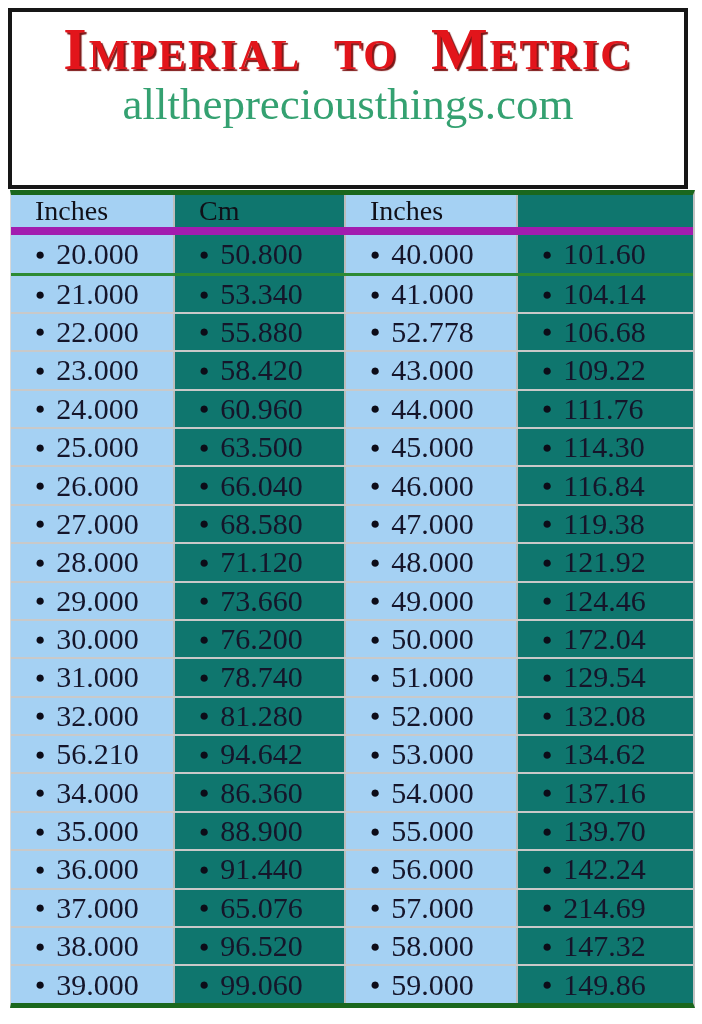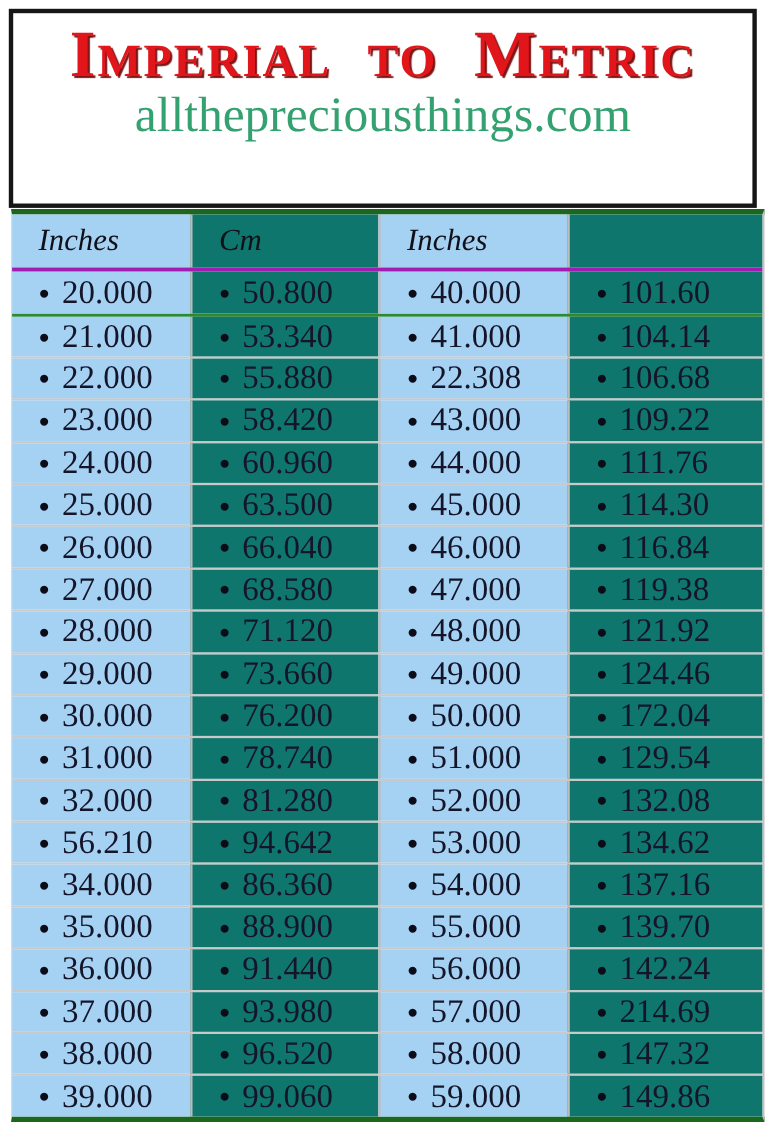--- a/index.html
+++ b/index.html
@@ -76,23 +76,22 @@
   }
   .cell:nth-child(1) { width: 162px; }
   .cell:nth-child(2) { width: 171px; }
   .cell:nth-child(3) { width: 172px; }
   .cell:nth-child(4) { width: 177px; }
   .cell + .cell { border-left: 2px solid #bcbcbc; }
   .col-blue  { background: var(--blue); }
   .col-white { background: #0f766e; }
 
   .header-row {
-    height: 52px;
-    border-bottom: 4px solid #a21caf;
-    font-style: italic;
+    height: 40px;
+    border-bottom: 8px solid #a21caf;
   }
   .header-row .cell { font-size: 28px; color: #101018; }
 
   .data-row { height: 38.4px; }
   #table-body .data-row:nth-child(2) { border-top: 3px solid var(--mid-green); }
   #table-body .data-row:nth-child(n+3) { border-top: 2px solid var(--gray-line); }
 
   .bullet {
     font-size: 17px;
     margin-right: 11px;
@@ -160,21 +159,21 @@
     <div class="cell col-blue">
       <span class="bullet">●</span>
             <span class="val">22.000</span>
     </div>
     <div class="cell col-white">
       <span class="bullet">●</span>
             <span class="val">55.880</span>
     </div>
     <div class="cell col-blue">
       <span class="bullet">●</span>
-            <span class="val">22.308</span>
+            <span class="val">52.778</span>
     </div>
     <div class="cell col-white">
       <span class="bullet">●</span>
             <span class="val">106.68</span>
     </div>
   </div>
 
   <div class="row data-row">
     <div class="cell col-blue">
       <span class="bullet">●</span>
@@ -441,21 +440,21 @@
     </div>
   </div>
 
   <div class="row data-row">
     <div class="cell col-blue">
       <span class="bullet">●</span>
             <span class="val">37.000</span>
     </div>
     <div class="cell col-white">
       <span class="bullet">●</span>
-            <span class="val">93.980</span>
+            <span class="val">65.076</span>
     </div>
     <div class="cell col-blue">
       <span class="bullet">●</span>
             <span class="val">57.000</span>
     </div>
     <div class="cell col-white">
       <span class="bullet">●</span>
             <span class="val">214.69</span>
     </div>
   </div>

